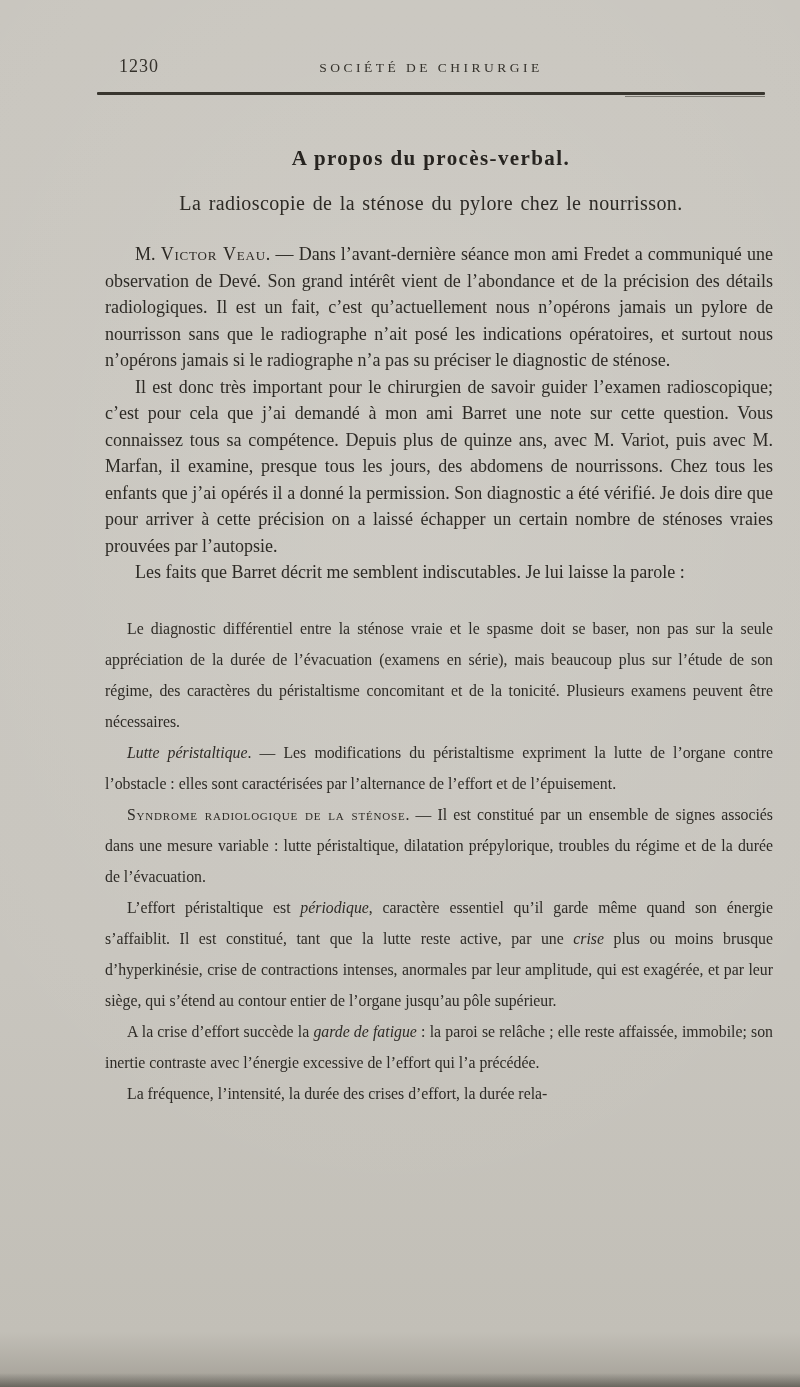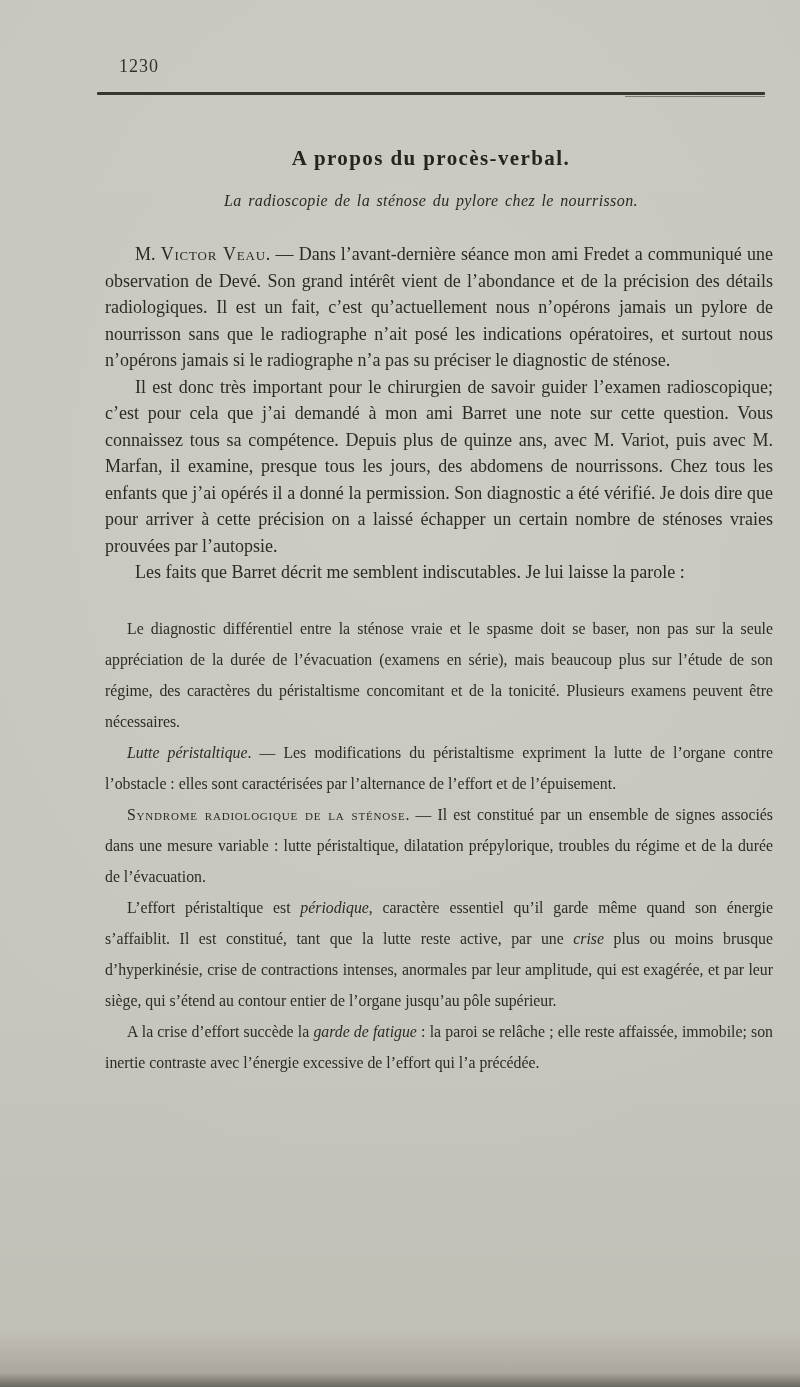--- a/index.html
+++ b/index.html
@@ -66,22 +66,21 @@
     text-align: center;
     font-weight: 700;
     font-size: 21px;
     letter-spacing: 1.4px;
     color: #272420;
   }
   .subtitle {
     position: absolute;
     top: 192px; left: 97px; width: 668px;
     text-align: center;
-    font-style: italic;
-    font-size: 16px;
+    font-size: 20px;
     letter-spacing: 0.4px;
     word-spacing: 2px;
   }
   .body-text {
     position: absolute;
     top: 241px; left: 105px; width: 668px;
   }
   .main-para {
     margin: 0;
     font-size: 18px;
@@ -109,36 +108,38 @@
     font-style: italic;
   }
 </style>
 </head>
 <body>
 
 <div class="page">
 
   <div class="header">
     <span class="page-number">1230</span>
+    <span class="running-title">SOCIÉTÉ DE CHIRURGIE</span>
   </div>
 
   <div class="header-rule"></div>
 
   <h1 class="title">A propos du procès-verbal.</h1>
 
   <div class="subtitle">La radioscopie de la sténose du pylore chez le nourrisson.</div>
 
   <div class="body-text">
     <div class="main-section">
         <p class="main-para"><span>M. </span><span class="run-smallcaps">Victor Veau</span><span>. — Dans l’avant-dernière séance mon ami Fredet a communiqué une observation de Devé. Son grand intérêt vient de l’abondance et de la précision des détails radiologiques. Il est un fait, c’est qu’actuellement nous n’opérons jamais un pylore de nourrisson sans que le radiographe n’ait posé les indications opératoires, et surtout nous n’opérons jamais si le radiographe n’a pas su préciser le diagnostic de sténose.</span></p>
         <p class="main-para"><span>Il est donc très important pour le chirurgien de savoir guider l’examen radioscopique; c’est pour cela que j’ai demandé à mon ami Barret une note sur cette question. Vous connaissez tous sa compétence. Depuis plus de quinze ans, avec M. Variot, puis avec M. Marfan, il examine, presque tous les jours, des abdomens de nourrissons. Chez tous les enfants que j’ai opérés il a donné la permission. Son diagnostic a été vérifié. Je dois dire que pour arriver à cette précision on a laissé échapper un certain nombre de sténoses vraies prouvées par l’autopsie.</span></p>
         <p class="main-para"><span>Les faits que Barret décrit me semblent indiscutables. Je lui laisse la parole :</span></p>
       </div>
     <div class="report-section">
         <p class="report-para"><span>Le diagnostic différentiel entre la sténose vraie et le spasme doit se baser, non pas sur la seule appréciation de la durée de l’évacuation (examens en série), mais beaucoup plus sur l’étude de son régime, des caractères du péristaltisme concomitant et de la tonicité. Plusieurs examens peuvent être nécessaires.</span></p>
         <p class="report-para"><span class="run-italic">Lutte péristaltique</span><span>. — Les modifications du péristaltisme expriment la lutte de l’organe contre l’obstacle : elles sont caractérisées par l’alternance de l’effort et de l’épuisement.</span></p>
         <p class="report-para"><span class="run-smallcaps">Syndrome radiologique de la sténose</span><span>. — Il est constitué par un ensemble de signes associés dans une mesure variable : lutte péristaltique, dilatation prépylorique, troubles du régime et de la durée de l’évacuation.</span></p>
         <p class="report-para"><span>L’effort péristaltique est </span><span class="run-italic">périodique</span><span>, caractère essentiel qu’il garde même quand son énergie s’affaiblit. Il est constitué, tant que la lutte reste active, par une </span><span class="run-italic">crise</span><span> plus ou moins brusque d’hyperkinésie, crise de contractions intenses, anormales par leur amplitude, qui est exagérée, et par leur siège, qui s’étend au contour entier de l’organe jusqu’au pôle supérieur.</span></p>
         <p class="report-para"><span>A la crise d’effort succède la </span><span class="run-italic">garde de fatigue</span><span> : la paroi se relâche ; elle reste affaissée, immobile; son inertie contraste avec l’énergie excessive de l’effort qui l’a précédée.</span></p>
+        <p class="report-para"><span>La fréquence, l’intensité, la durée des crises d’effort, la durée rela-</span></p>
       </div>
   </div>
 
 </div>
 
 </body></html>

